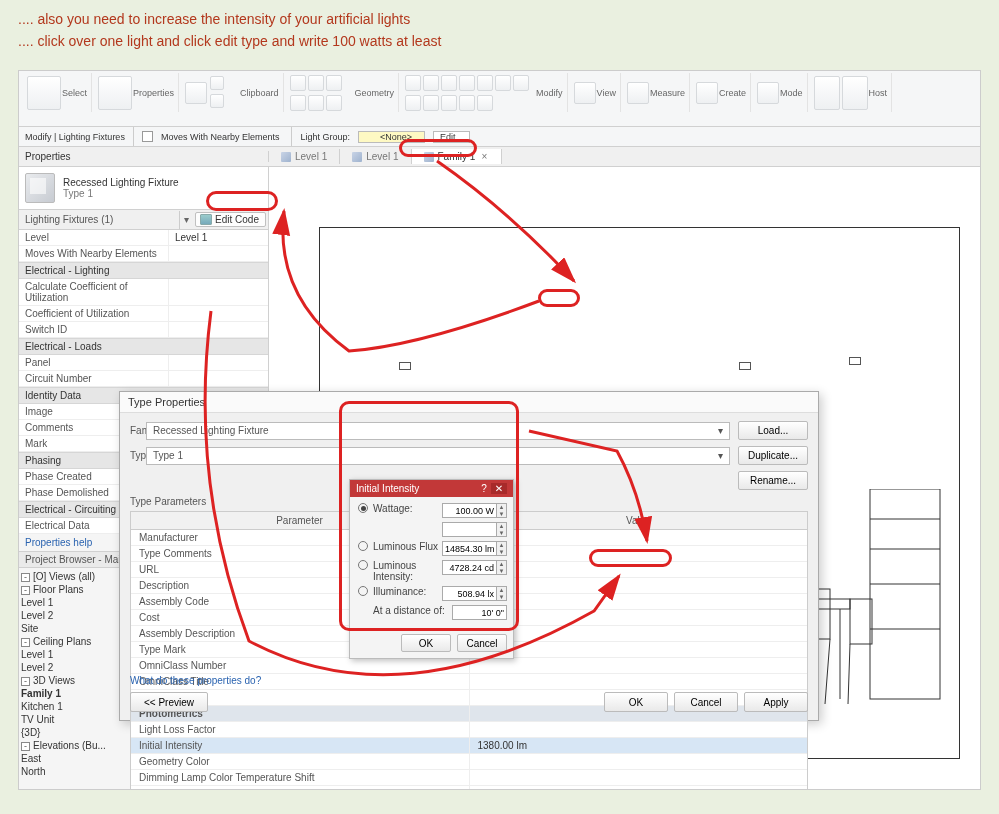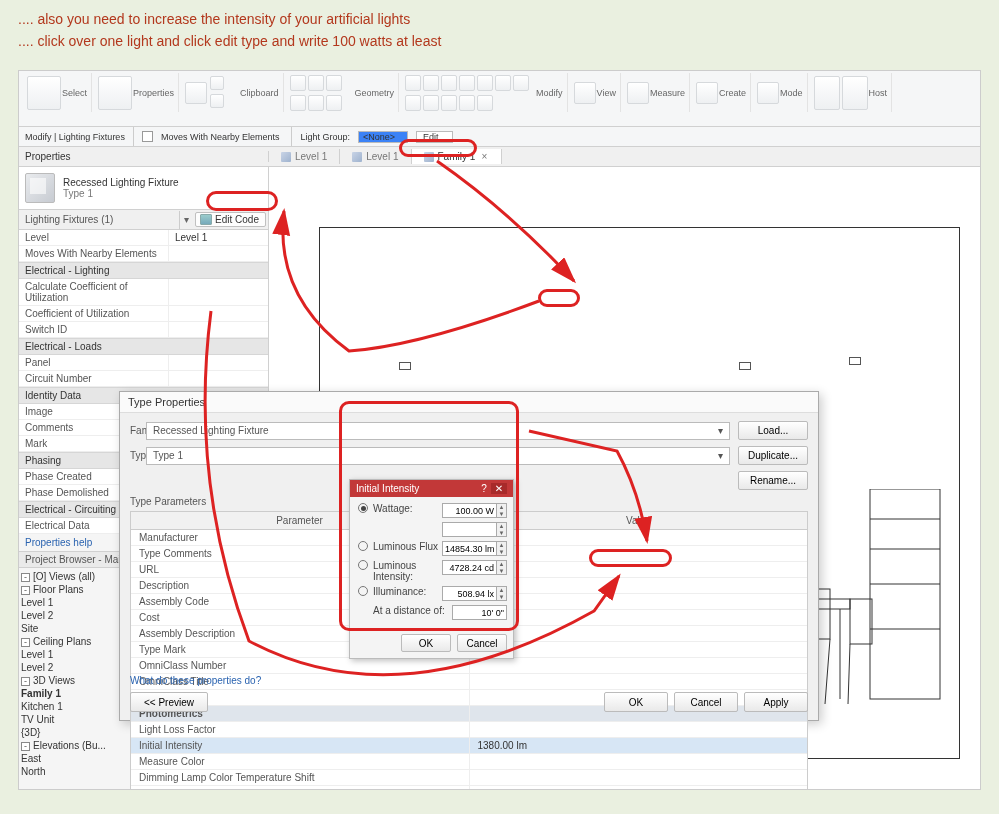--- a/index.html
+++ b/index.html
@@ -180,21 +180,21 @@
       </div>
   </div>
 
   <div class="mrow">
     <span>Modify | Lighting Fixtures</span>
     <span style="border-left:1px solid #ccc;height:100%"></span>
     <span class="cbx"></span>
     <span>Moves With Nearby Elements</span>
     <span style="border-left:1px solid #ccc;height:100%;margin-left:4px"></span>
     <span>Light Group:</span>
-    <span style="background:#3b82f6;border:1px solid #bbb;padding:0 12px 0 4px;">&lt;None&gt;</span>
+    <span style="background:#fef9c3;border:1px solid #bbb;padding:0 12px 0 21px;">&lt;None&gt;</span>
     <span style="background:#fff;border:1px solid #bbb;padding:0 6px;">Edit...</span>
   </div>
 
   <div class="tabs">
     <div style="width:250px;border-right:1px solid #d0d0d0;padding-left:6px">Properties</div>
     <div class="tab">
         <span class="cube"></span>
         <span>Level 1</span>
       </div>
     <div class="tab">
@@ -421,21 +421,21 @@
         <div id="phrows">
             <div class="pgrow">
               <div class="c1">Light Loss Factor</div>
               <div class="c2"></div>
             </div>
             <div class="pgrow hl">
               <div class="c1">Initial Intensity</div>
               <div class="c2">1380.00 lm</div>
             </div>
             <div class="pgrow">
-              <div class="c1">Measure Color</div>
+              <div class="c1">Geometry Color</div>
               <div class="c2"></div>
             </div>
             <div class="pgrow">
               <div class="c1">Dimming Lamp Color Temperature Shift</div>
               <div class="c2"><none></none></div>
             </div>
             <div class="pgrow">
               <div class="c1">Color Filter</div>
               <div class="c2">White</div>
             </div>

